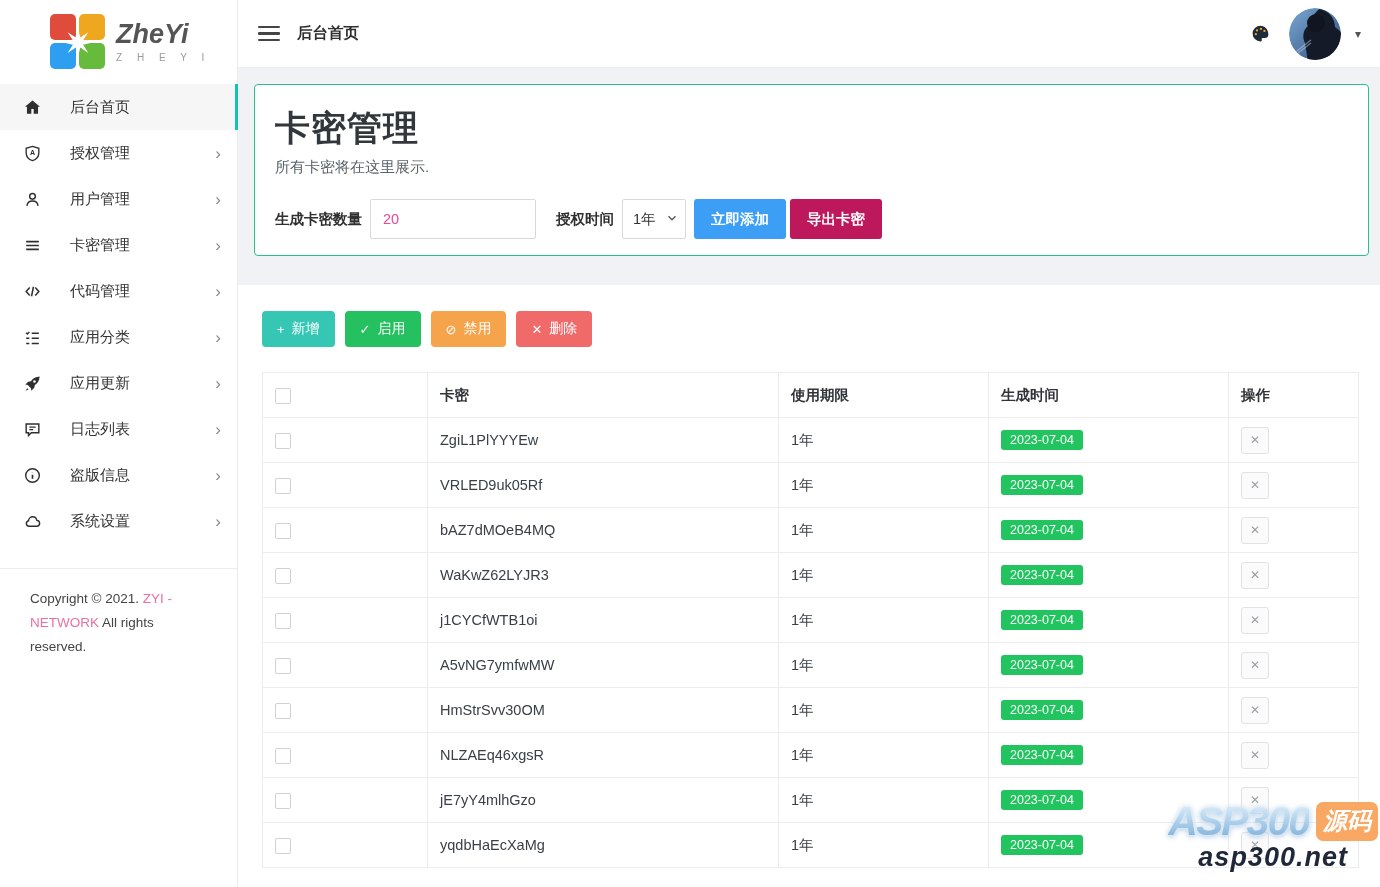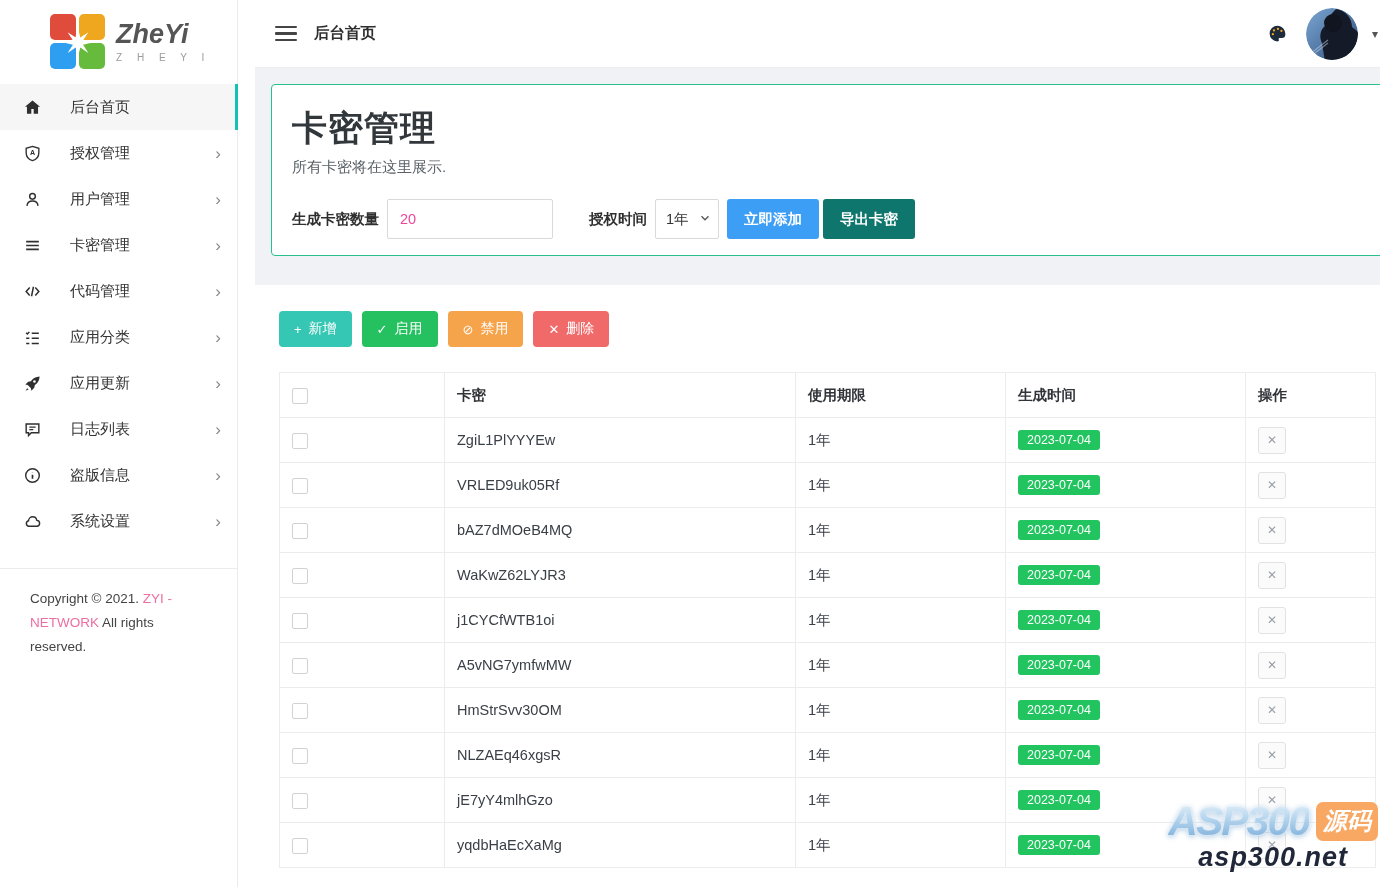--- a/index.html
+++ b/index.html
@@ -1,18 +1,18 @@
 <!DOCTYPE html>
 <html><head>
 <meta charset="utf-8">
 <style>
   * { box-sizing: border-box; margin: 0; padding: 0; }
   html,body { width:1380px; height:887px; }
   body { font-family:"Liberation Sans", sans-serif; background:#fff; color:#333; overflow:hidden; position:relative; }
-  .app { display:flex; width:1141px; height:887px;gap:17px; }
+  .app { display:flex; width:1141px; height:887px; }
 
   
   .sidebar { width:238px; background:#fff; border-right:1px solid #ebebeb; flex-shrink:0; display:flex; flex-direction:column; }
   .logo-row { height:84px; display:flex; align-items:center; padding-left:50px; }
   .logo-mark { width:56px; height:56px; display:grid; grid-template-columns:26px 26px; grid-template-rows:26px 26px; gap:3px; position:relative; }
   .sq { border-radius:5px; }
   .sq.red{background:#e04c3c;} .sq.orange{background:#efa71f;} .sq.blue{background:#2e9ef0;} .sq.green{background:#66bb3d;}
   .logo-star { position:absolute; left:50%; top:50%; transform:translate(-50%,-50%); line-height:0; }
   .logo-text { margin-left:10px; }
   .logo-brand { font-size:27px; font-weight:bold; font-style:italic; color:#555; letter-spacing:0; line-height:1; }
@@ -39,25 +39,25 @@
   .avatar { width:52px; height:52px; border-radius:50%; overflow:hidden; cursor:pointer; line-height:0; }
   .caret { color:#555; font-size:12px; cursor:pointer; margin-left:-4px; }
 
   .band { background:#f0f2f5; padding:16px 12px 29px 16px; }
   .hero-card { background:#fff; border:1px solid #28c08b; border-radius:4px; padding:20px 20px 26px 20px; height:172px; }
   .hero-title { font-size:35px; font-weight:bold; color:#32373c; letter-spacing:1px; }
   .hero-sub { font-size:15px; color:#5a6268; margin-top:6px; }
   .hero-form { display:flex; align-items:center; margin-top:22px; }
   .form-label { font-size:14.5px; font-weight:bold; color:#2f2f2f; }
   .qty-input { width:166px; height:40px; border:1px solid #d9d9d9; border-radius:2px; margin-left:8px; padding:0 12px; font-size:14.5px; color:#ec4899; font-family:inherit; }
-  .lbl2 { margin-left:36px; }
+  .lbl2 { margin-left:20px; }
   .sel { width:64px; height:40px; border:1px solid #d9d9d9; border-radius:2px; margin-left:8px; background:#fff; display:flex; align-items:center; padding:0 6px 0 10px; font-size:14.5px; color:#333; cursor:pointer; justify-content:space-between; }
   .btn { height:40px; border:none; border-radius:3px; color:#fff; font-size:14.5px; font-weight:bold; padding:8px 17px; cursor:pointer; font-family:inherit; }
   .btn-blue { background:#3d9ef5; margin-left:8px; }
-  .btn-teal { background:#0f766e; margin-left:4px; }
+  .btn-teal { background:#be185d; margin-left:4px; }
 
   .workarea { background:#fff; flex:1; padding:26px 22px 0 24px; }
   .toolbar { display:flex; gap:10px; }
   .tb-btn { height:36px; border:none; border-radius:4px; color:#fff; font-size:14px; padding:0 15px; display:inline-flex; align-items:center; gap:7px; cursor:pointer; font-family:inherit; }
   .tb-teal{background:#35c6b4;} .tb-green{background:#25c05f;} .tb-orange{background:#f6a44c;} .tb-red{background:#f16a6a;}
   .tb-ico { font-size:13px; line-height:1; }
 
   table.grid { border-collapse:collapse; width:1096px; margin-top:25px; font-size:14.5px; table-layout:fixed; }
   .grid th, .grid td { border:1px solid #ececec; height:45px; text-align:left; padding:0 0 0 12px; font-weight:normal; color:#3a4047; }
   .grid th { font-weight:bold; color:#303338; }

